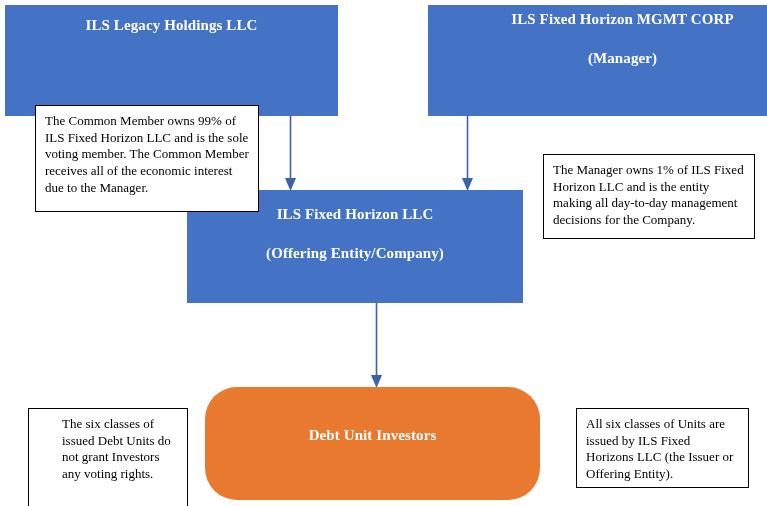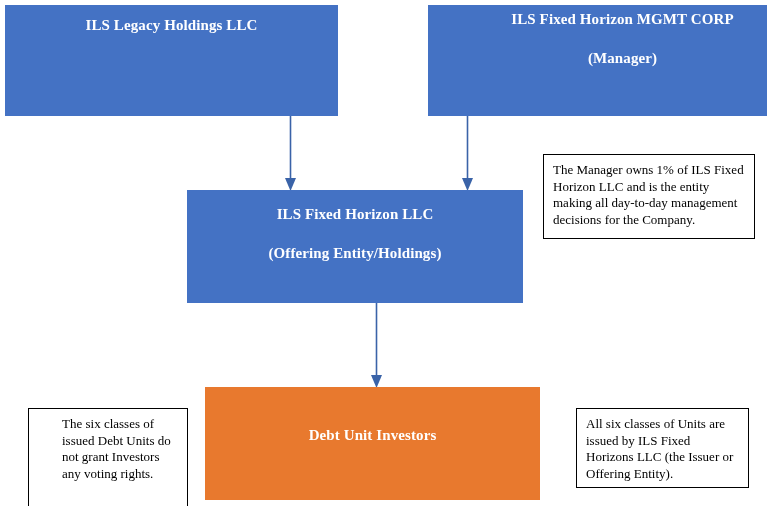--- a/index.html
+++ b/index.html
@@ -25,21 +25,21 @@
     box-sizing: border-box;
     display: flex;
     flex-direction: column;
     align-items: center;
     color: #ffffff;
     font-weight: bold;
     text-align: center;
     line-height: 1.15;
   }
   .entity-box.blue   { background: #4472C4; }
-  .entity-box.orange { background: #E8792E; }
+  .entity-box.orange { background: #E8792E; border-radius: 32px; }
 
   .entity-title {
     font-size: 15px;
     font-weight: bold;
     letter-spacing: 0.1px;
   }
   .entity-subtitle {
     font-size: 15px;
     font-weight: bold;
     letter-spacing: 0.1px;
@@ -109,27 +109,28 @@
     <div class="entity-title">ILS Legacy Holdings LLC</div>
   </div>
 
   <div class="entity-box blue" id="box-mgmt">
     <div class="entity-title">ILS Fixed Horizon MGMT CORP</div>
     <div class="entity-subtitle">(Manager)</div>
   </div>
 
   <div class="entity-box blue" id="box-company">
     <div class="entity-title">ILS Fixed Horizon LLC</div>
-    <div class="entity-subtitle">(Offering Entity/Holdings)</div>
+    <div class="entity-subtitle">(Offering Entity/Company)</div>
   </div>
 
   <div class="entity-box orange" id="box-investors">
     <div class="entity-title">Debt Unit Investors</div>
   </div>
 
+  <div class="note-box" id="note-common">The Common Member owns 99% of ILS Fixed Horizon LLC and is the sole voting member. The Common Member receives all of the economic interest due to the Manager.</div>
 
   <div class="note-box" id="note-manager">The Manager owns 1% of ILS Fixed Horizon LLC and is the entity making all day-to-day management decisions for the Company.</div>
 
   <div class="note-box" id="note-noVoting">The six classes of issued Debt Units do not grant Investors any voting rights.</div>
 
   <div class="note-box" id="note-issuer">All six classes of Units are issued by ILS Fixed Horizons LLC (the Issuer or Offering Entity).</div>
 
 </div>
 
 </body></html>

